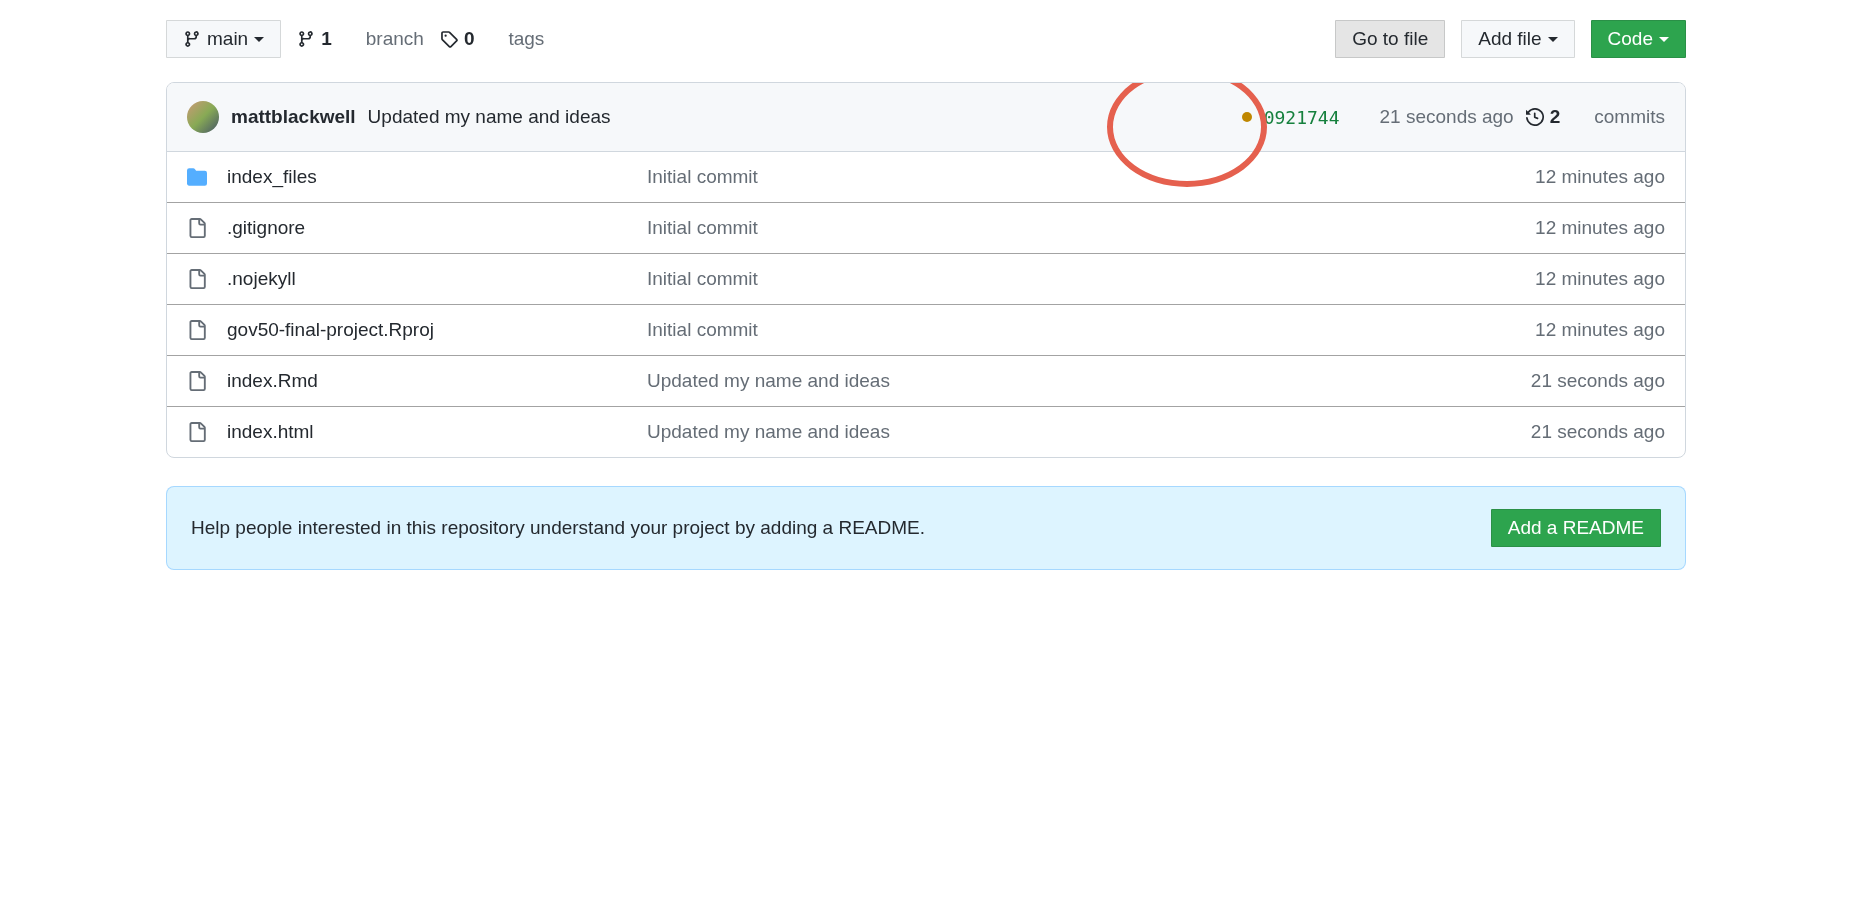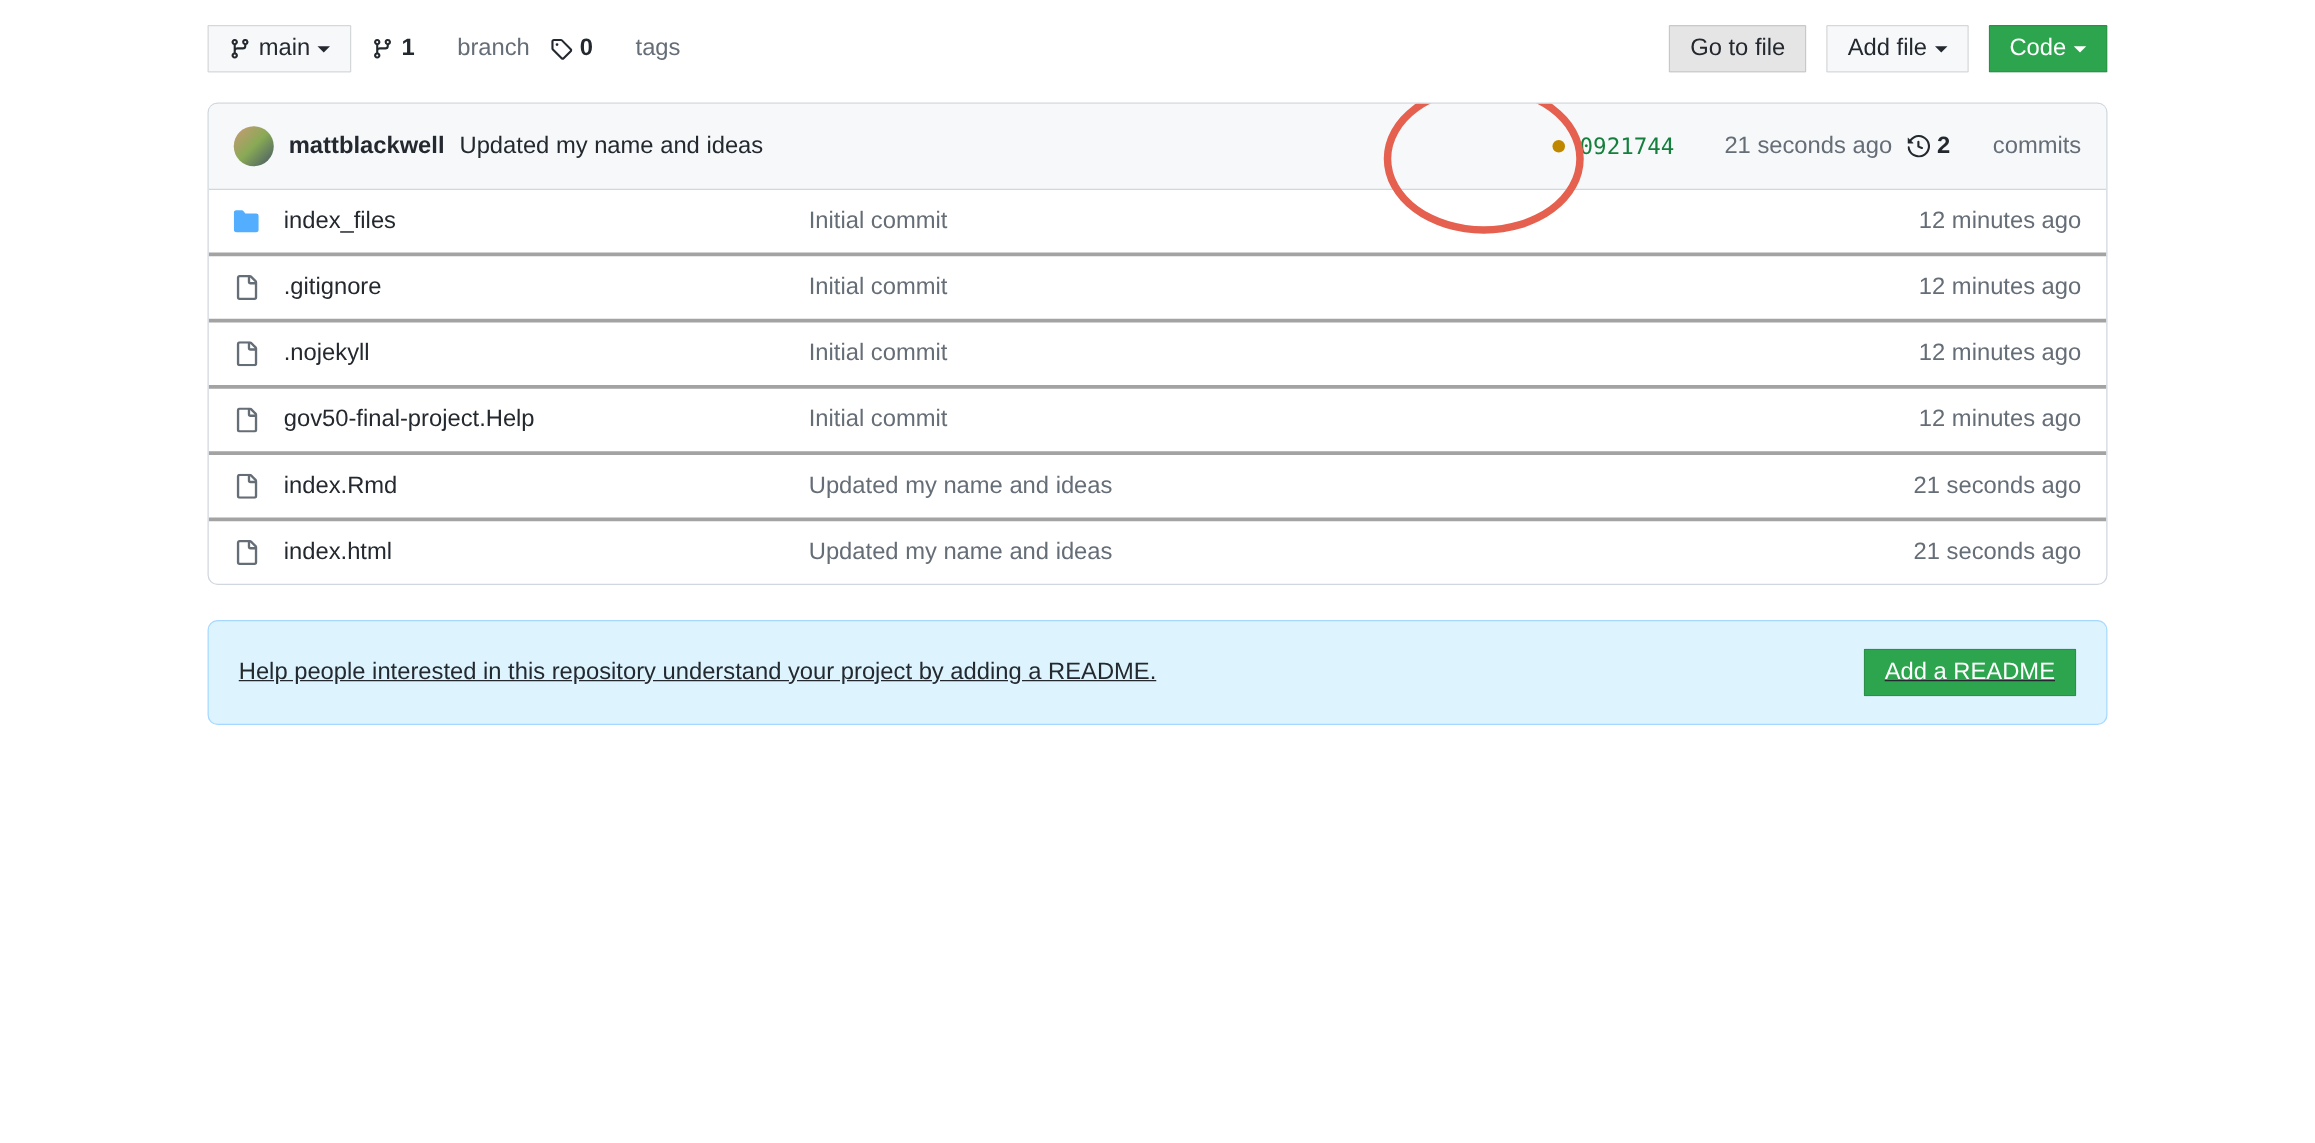--- a/index.html
+++ b/index.html
@@ -101,40 +101,39 @@
     border: 6px solid #e5604e;
     border-radius: 50%;
     left: 940px;
     top: -16px;
     pointer-events: none;
   }
   .file-row {
     display: flex;
     align-items: center;
     padding: 14px 20px;
-    border-bottom: 3px solid #a3a3a3;
+    border-bottom: 1px solid #a3a3a3;
     font-size: 19px;
   }
   .file-row:last-child { border-bottom: none; }
   .file-icon { width: 20px; margin-right: 20px; color: #656d76; display:flex; }
   .file-name { width: 420px; }
   .file-name a { color: #24292f; text-decoration: none; cursor: pointer; }
   .file-msg { flex: 1; color: #656d76; }
   .file-msg a { color: #656d76; text-decoration: none; cursor: pointer; }
   .file-time { color: #656d76; text-align: right; }
   .readme-banner {
     margin-top: 28px;
     display: flex;
     align-items: center;
     padding: 22px 24px;
     border: 1px solid rgba(84,174,255,0.4);
     background: #ddf4ff;
     border-radius: 8px;
     font-size: 19px;
-    text-decoration: underline;
   }
   .readme-banner .spacer { flex:1; }
   .caret-down {
     width: 0; height: 0;
     border-left: 5px solid transparent;
     border-right: 5px solid transparent;
     border-top: 5px solid currentColor;
     display: inline-block;
   }
   svg { fill: currentColor; }
@@ -241,21 +240,21 @@
           <span class="file-name"><a>.nojekyll</a></span>
           <span class="file-msg"><a>Initial commit</a></span>
           <span class="file-time">12 minutes ago</span>
         </div>
         <div class="file-row">
           <span class="file-icon">
             <svg width="20" height="20" viewBox="0 0 16 16" style="fill:#656d76">
               <path d="M2 1.75C2 .784 2.784 0 3.75 0h6.586c.464 0 .909.184 1.237.513l2.914 2.914c.329.328.513.773.513 1.237v9.586A1.75 1.75 0 0 1 13.25 16h-9.5A1.75 1.75 0 0 1 2 14.25V1.75zm1.75-.25a.25.25 0 0 0-.25.25v12.5c0 .138.112.25.25.25h9.5a.25.25 0 0 0 .25-.25V6h-2.75A1.75 1.75 0 0 1 9 4.25V1.5H3.75zm6.75.062V4.25c0 .138.112.25.25.25h2.688l-.011-.013-2.914-2.914-.013-.011z"></path>
             </svg>
           </span>
-          <span class="file-name"><a>gov50-final-project.Help</a></span>
+          <span class="file-name"><a>gov50-final-project.Rproj</a></span>
           <span class="file-msg"><a>Initial commit</a></span>
           <span class="file-time">12 minutes ago</span>
         </div>
         <div class="file-row">
           <span class="file-icon">
             <svg width="20" height="20" viewBox="0 0 16 16" style="fill:#656d76">
               <path d="M2 1.75C2 .784 2.784 0 3.75 0h6.586c.464 0 .909.184 1.237.513l2.914 2.914c.329.328.513.773.513 1.237v9.586A1.75 1.75 0 0 1 13.25 16h-9.5A1.75 1.75 0 0 1 2 14.25V1.75zm1.75-.25a.25.25 0 0 0-.25.25v12.5c0 .138.112.25.25.25h9.5a.25.25 0 0 0 .25-.25V6h-2.75A1.75 1.75 0 0 1 9 4.25V1.5H3.75zm6.75.062V4.25c0 .138.112.25.25.25h2.688l-.011-.013-2.914-2.914-.013-.011z"></path>
             </svg>
           </span>
           <span class="file-name"><a>index.Rmd</a></span>

